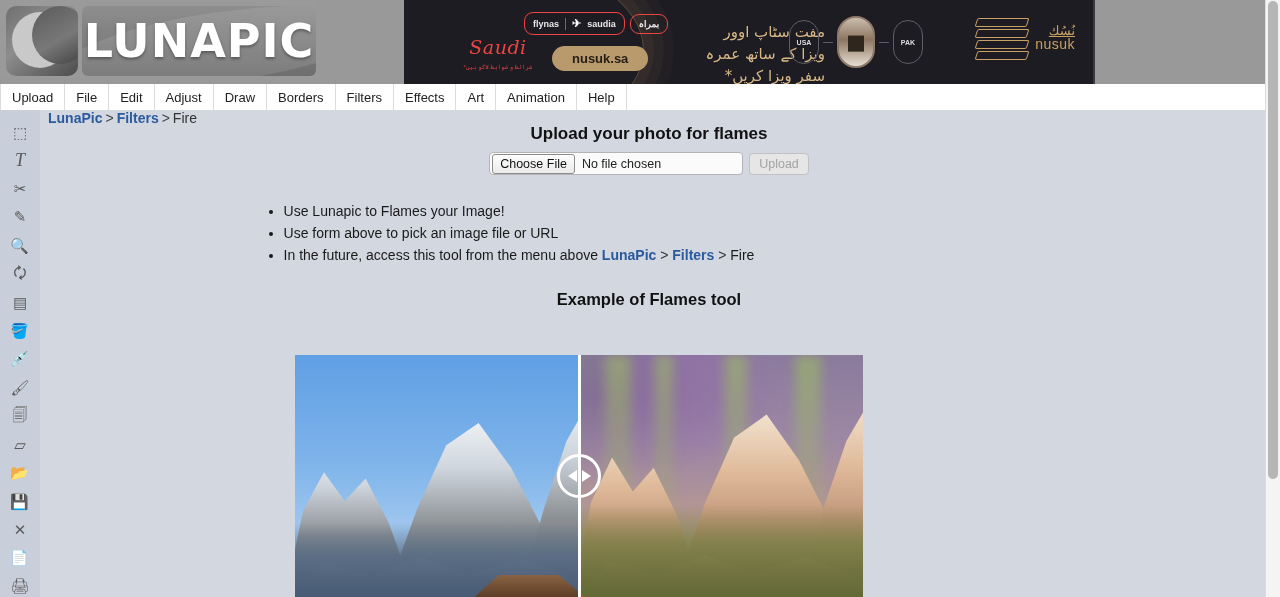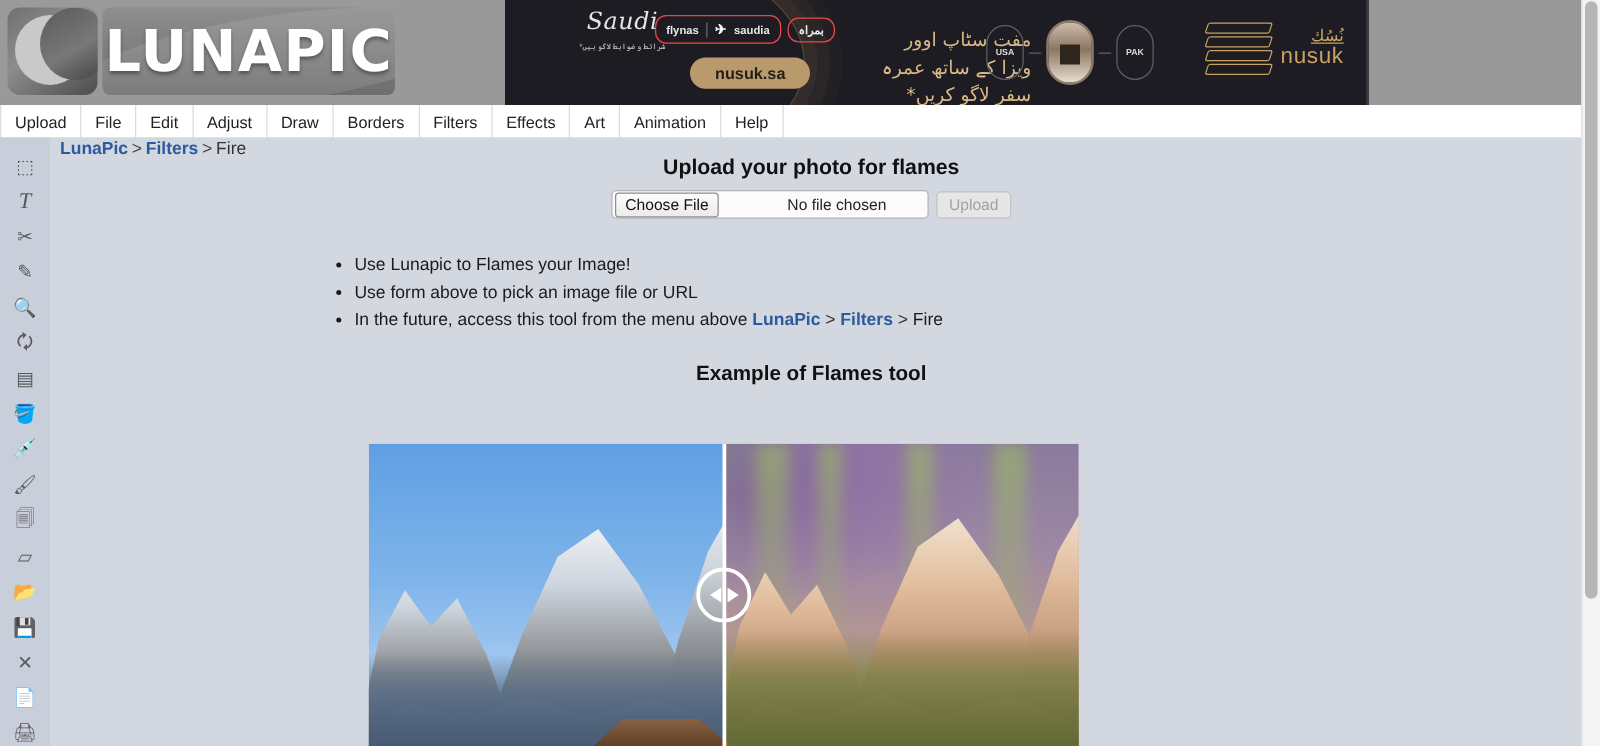--- a/index.html
+++ b/index.html
@@ -76,22 +76,22 @@
   #ad-arcs {
     position: absolute; left: -60px; top: -40px;
     width: 300px; height: 180px;
     border-radius: 50%;
     border: 1px solid rgba(199,160,103,0.35);
     box-shadow: 0 0 0 10px rgba(199,160,103,0.06),
                 0 0 0 20px rgba(199,160,103,0.05),
                 0 0 0 30px rgba(199,160,103,0.04);
   }
   .ad-saudi {
-    position: absolute; left: 34px; top: 6px;
-    color: #e5e5e5; width: 120px; text-align: center;
+    position: absolute; left: 34px; top: 36px;
+    color: #ef4444; width: 120px; text-align: center;
   }
   .ad-saudi .w {
     font-family: "DejaVu Serif", serif;
     font-style: italic; font-size: 19px; letter-spacing: .5px;
   }
   .ad-saudi .s { font-size: 6px; margin-top: 5px; opacity:.85; }
   #ad-badges {
     position: absolute; left: 120px; top: 12px;
     display: flex; align-items: center; gap: 5px;
   }
@@ -143,21 +143,21 @@
   #nusuk-mark {
     width: 52px; height: 44px; position: relative;
   }
   #nusuk-mark i {
     position: absolute; left: 0; width: 52px; height: 9px;
     border: 1px solid #c9a164; border-radius: 2px;
     transform: skewX(-18deg);
   }
   #nusuk-wordmark { text-align: right; color: #c9a164; line-height: 1.05; }
   #nusuk-wordmark .ar { font-size: 13px; text-decoration: underline; }
-  #nusuk-wordmark .en { font-size: 18px; letter-spacing: .5px; }
+  #nusuk-wordmark .en { font-size: 14px; letter-spacing: .5px; }
 
   
   #menubar {
     position: absolute; left: 0; top: 84px;
     width: 1280px; height: 26px;
     background: #ffffff;
     display: flex; align-items: center;
     font-size: 13px; color: #222;
   }
   .menu-item {
@@ -204,21 +204,21 @@
     text-align: center;
   }
   #upload-title {
     margin-top: 14px;
     font-size: 17px; font-weight: bold; color: #111;
   }
   #file-row { margin-top: 8px; display: flex; justify-content: center; align-items: center; gap: 6px; }
   .file-box {
     width: 254px; height: 23px;
     background: #fbfbfb; border: 1px solid #b4b4b4; border-radius: 4px;
-    display: flex; align-items: center; padding: 0 2px; gap: 48px;
+    display: flex; align-items: center; padding: 0 2px;
   }
   .choose-btn {
     background: linear-gradient(180deg,#fdfdfd,#ebebeb);
     border: 1px solid #8d8d8d; border-radius: 3px;
     font-size: 12.5px; color: #111; padding: 2px 7px;
     cursor: pointer;
   }
   .file-name { font-size: 12.5px; color: #222; margin-left: 7px; }
   .upload-btn {
     background: #e6e6e6; border: 1px solid #c2c2c2; border-radius: 4px;
@@ -374,21 +374,21 @@
     <div class="ad-pill">
       <span>بمراہ</span>
     </div>
   </div>
 
   <div id="nusuk-btn">nusuk.sa</div>
 
   <div id="ad-headline">
     <div>مفت سٹاپ اوور</div>
     <div>ویزا کے ساتھ عمرہ</div>
-    <div>سفر لاگو کریں*</div>
+    <div>سفر ویزا کریں*</div>
   </div>
 
   <div id="ad-route">
     <div class="route-oval">USA</div>
     <div class="route-dot"></div>
     <div class="route-oval photo">
       <span class="kaaba"></span>
     </div>
     <div class="route-dot"></div>
     <div class="route-oval">PAK</div>

